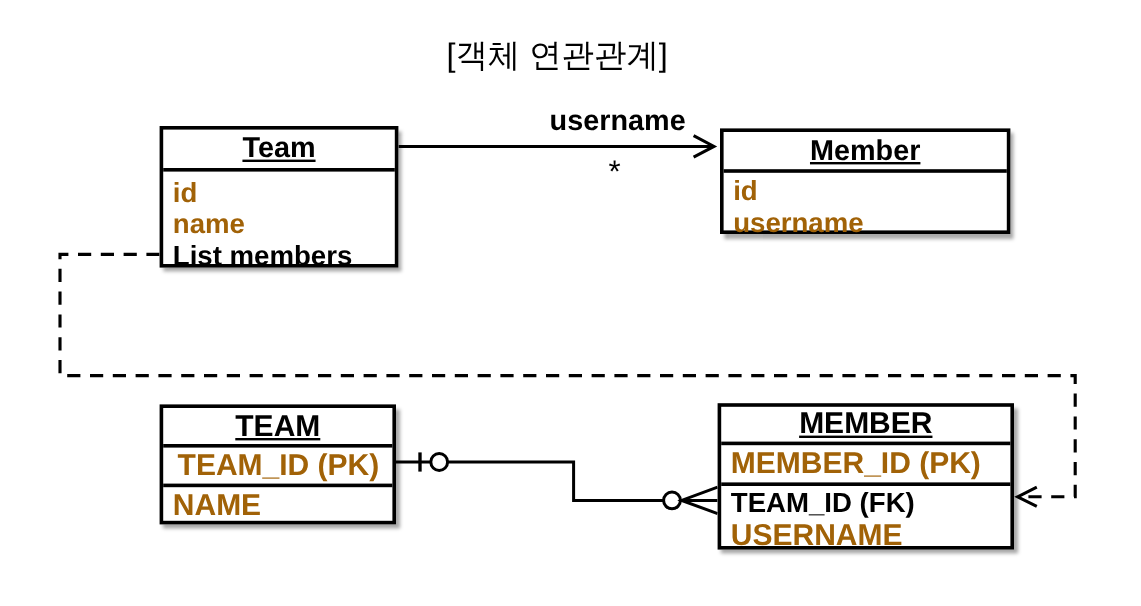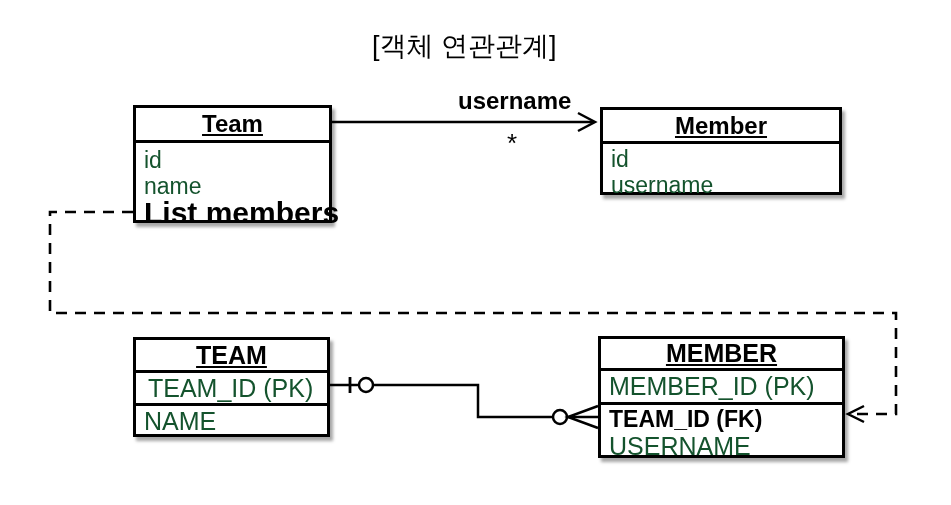--- a/index.html
+++ b/index.html
@@ -41,21 +41,21 @@
     box-sizing:border-box;
   }
   .tbl-row.last{border-bottom:none;}
   .label-ko{
     position:absolute;
     font-size:26px;
     letter-spacing:0px;
     white-space:nowrap;
     z-index:2;
   }
-  .thin{font-weight:normal;color:#14532d;}
+  .thin{font-weight:bold;color:#a16207;}
   .bold{font-weight:bold;}
 </style>
 </head>
 <body>
 
 <div id="canvas">
 
   <svg class="layer" width="951" height="505" viewBox="0 0 951 505">
 
     <g>
@@ -77,21 +77,21 @@
     </g>
   </svg>
 
   <div class="label-ko" style="left:372px;top:28px;font-size:27px;">[객체 연관관계]</div>
 
   <div class="box" style="left:133px;top:105px;width:199px;height:118px;">
     <div class="box-header" style="height:32px;font-size:24px;">Team</div>
     <div style="padding-top:4px;">
       <div class="field thin" style="height:26px;font-size:23px;">id</div>
       <div class="field thin" style="height:27px;font-size:23px;">name</div>
-      <div class="field bold" style="height:26px;font-size:30px;">List members</div>
+      <div class="field bold" style="height:26px;font-size:23px;">List members</div>
     </div>
   </div>
 
   <div class="box" style="left:600px;top:107px;width:242px;height:88px;">
     <div class="box-header" style="height:31px;font-size:24px;">Member</div>
     <div style="padding-top:3px;">
       <div class="field thin" style="height:25px;font-size:23px;">id</div>
       <div class="field thin" style="height:26px;font-size:23px;">username</div>
     </div>
   </div>

